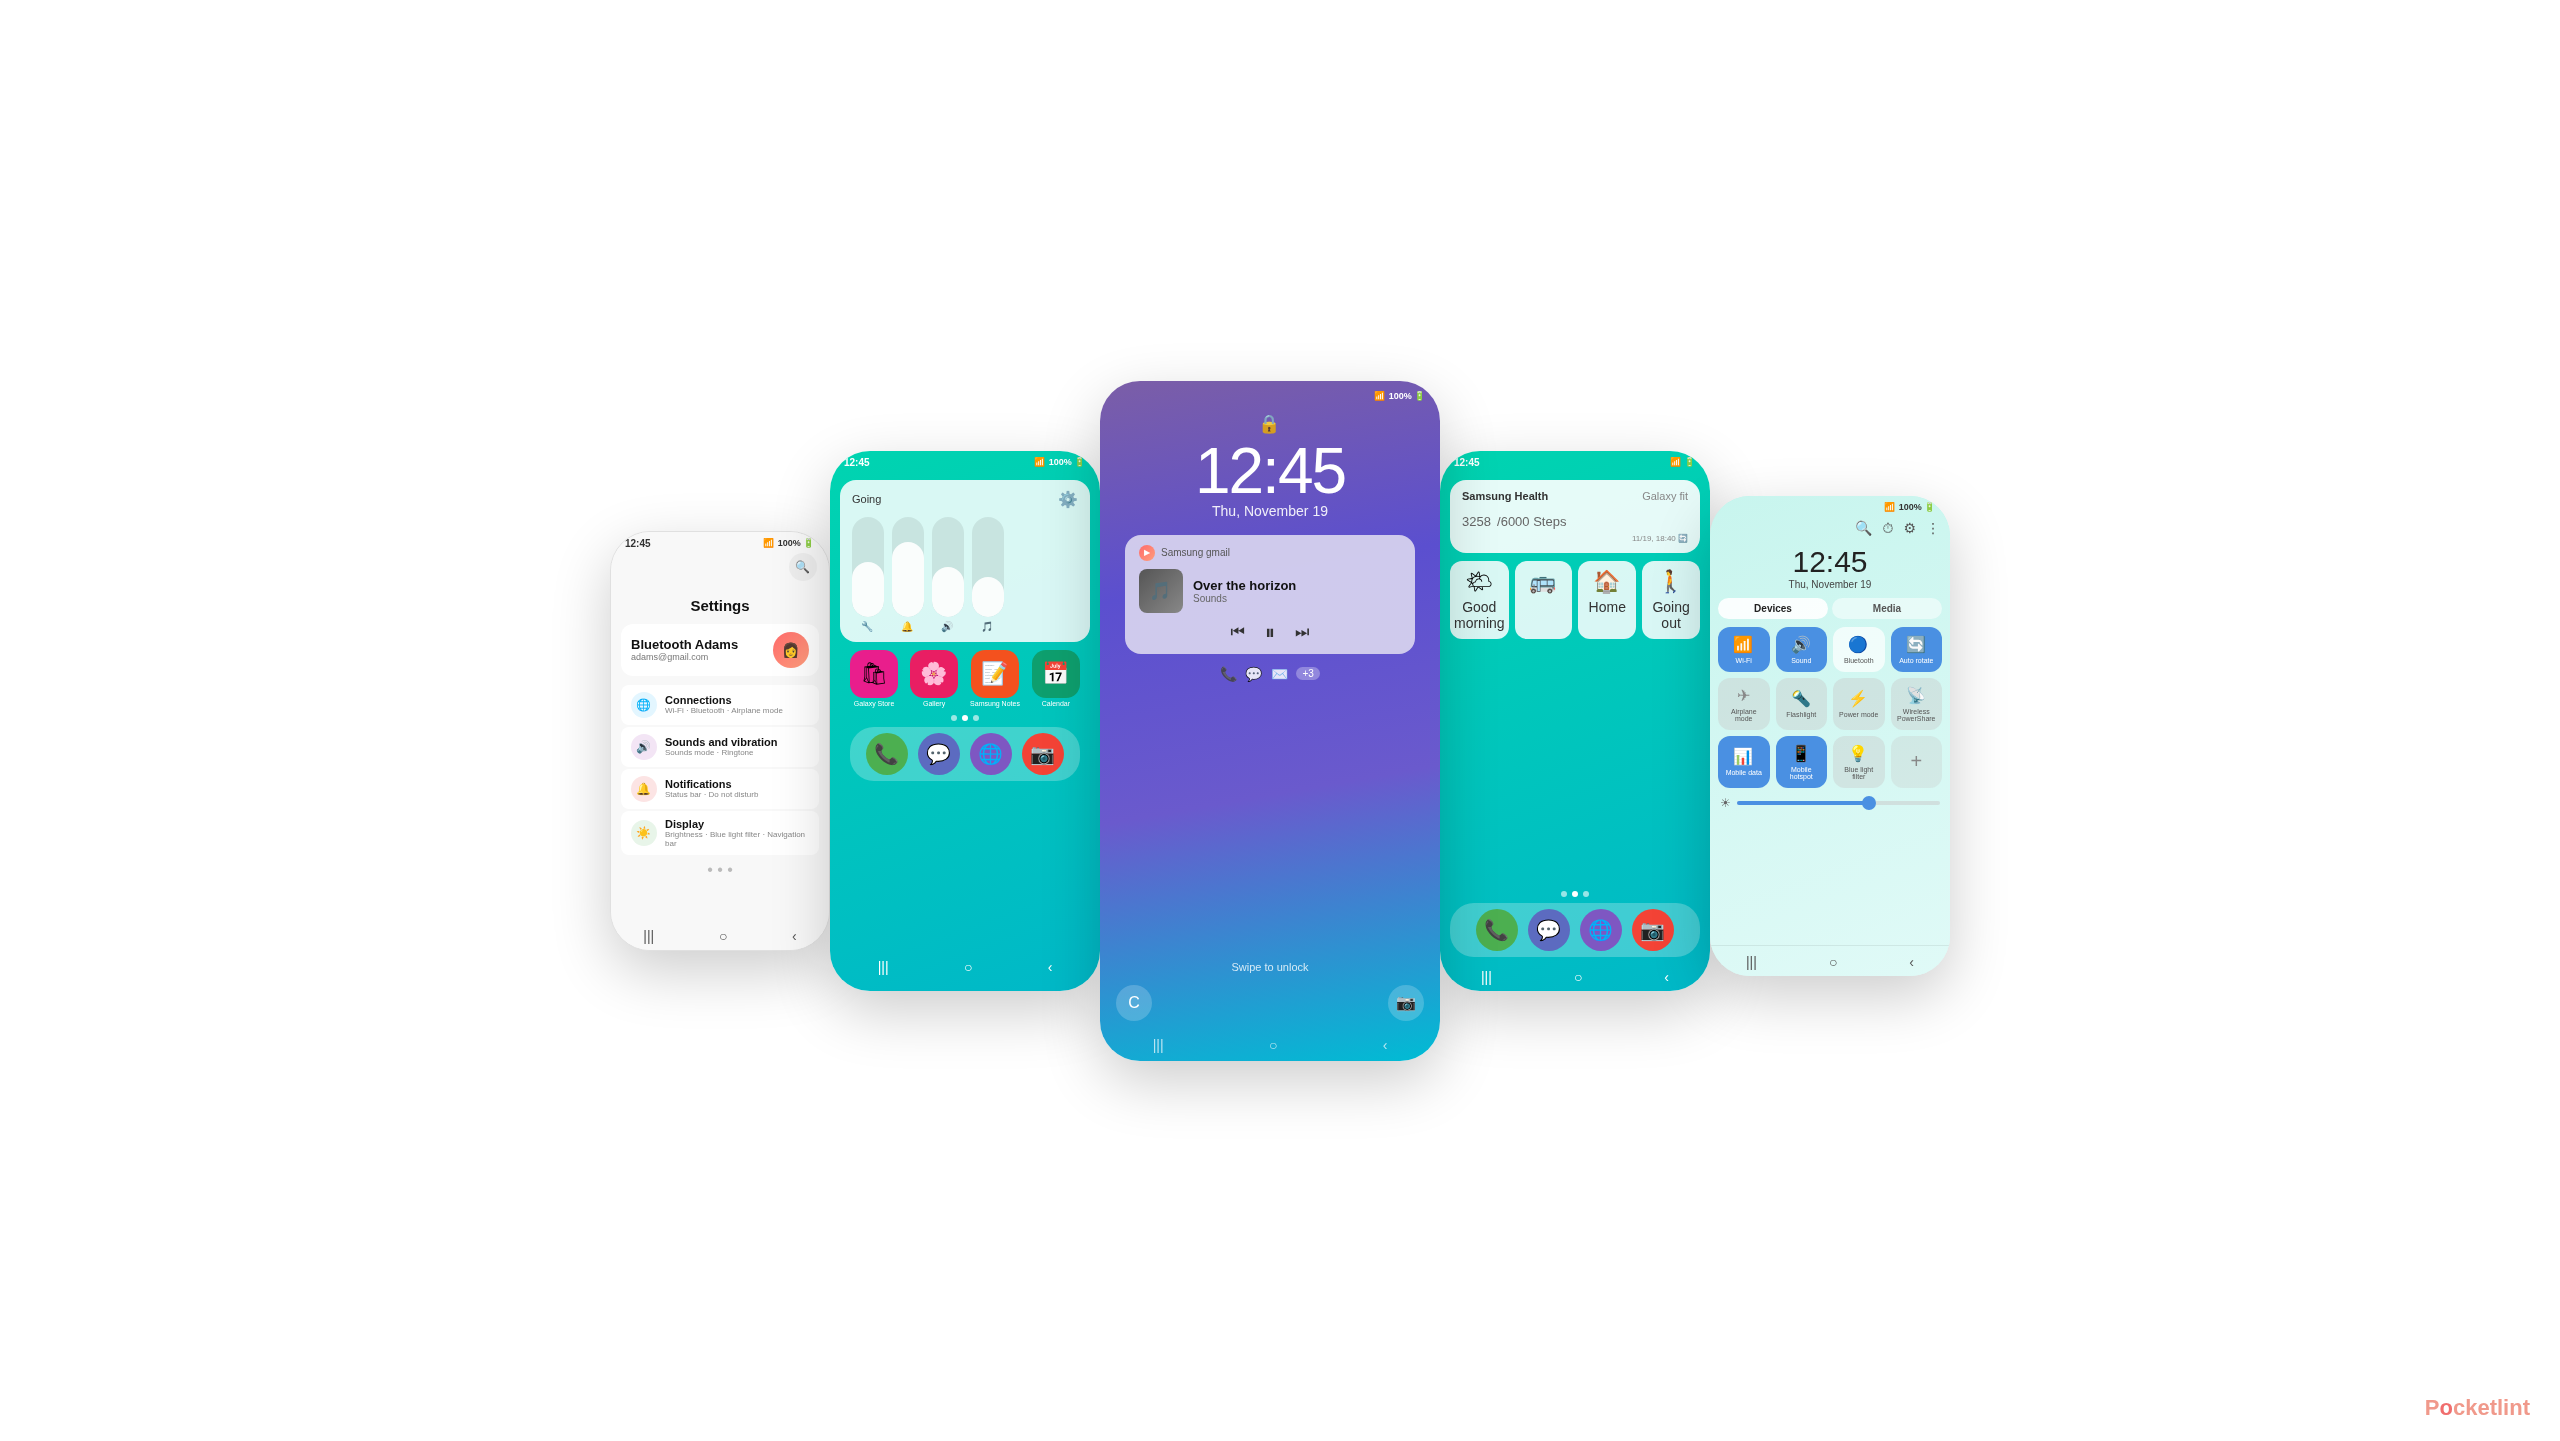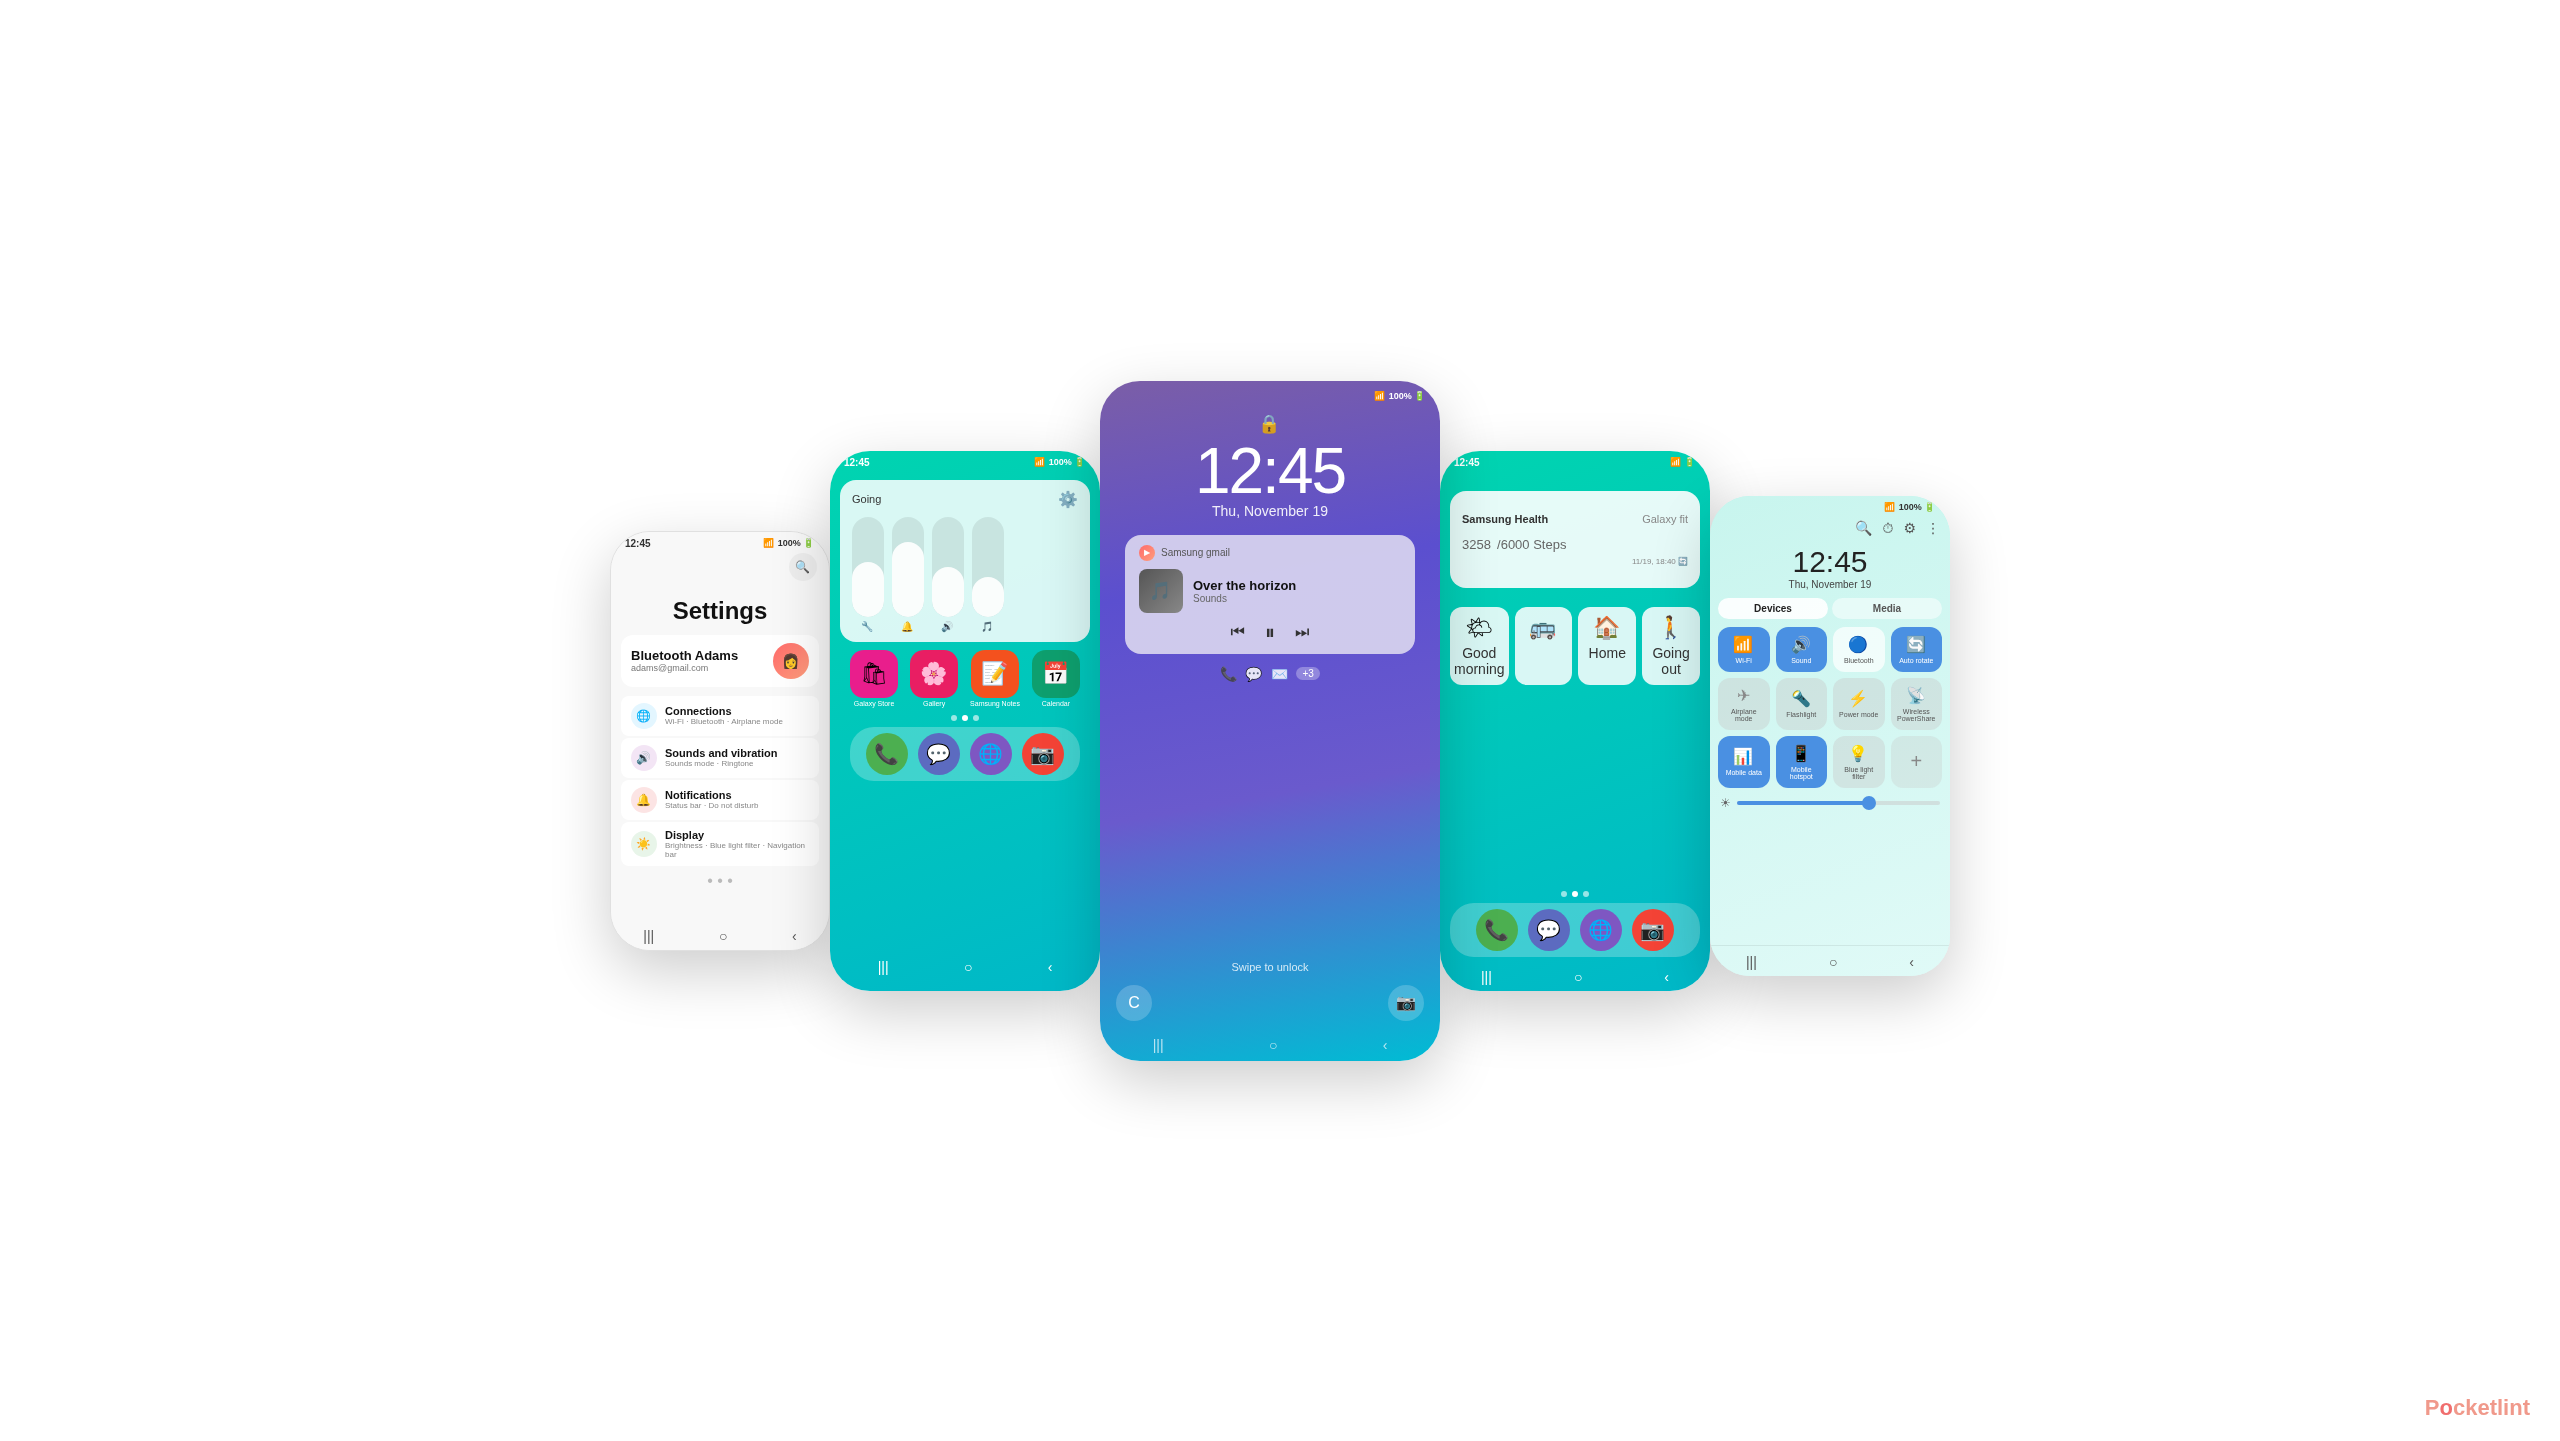--- a/index.html
+++ b/index.html
@@ -90,21 +90,21 @@
     }
 
     
     .settings-screen {
       background: #f8f8f8;
       height: 100%;
       display: flex;
       flex-direction: column;
     }
     .settings-title {
-      font-size: 24px;
+      font-size: 15px;
       font-weight: 700;
       color: #111;
       text-align: center;
       padding: 8px 11px 10px;
     }
     .settings-search {
       padding: 0 12px 8px;
       display: flex;
       justify-content: flex-end;
     }
@@ -362,22 +362,22 @@
 
     
     .smart-screen {
       height: 100%;
       display: flex;
       flex-direction: column;
     }
     .health-card {
       background: rgba(255,255,255,0.9);
       border-radius: 16px;
-      margin: 19px 10px;
-      padding: 22px 12px;
+      margin: 8px 10px;
+      padding: 10px 12px;
     }
     .health-header {
       display: flex;
       justify-content: space-between;
       align-items: center;
       margin-bottom: 4px;
     }
     .health-title { font-size: 11px; font-weight: 600; color: #333; }
     .health-device { font-size: 11px; color: #888; }
     .health-steps { font-size: 22px; font-weight: 700; color: #111; }

